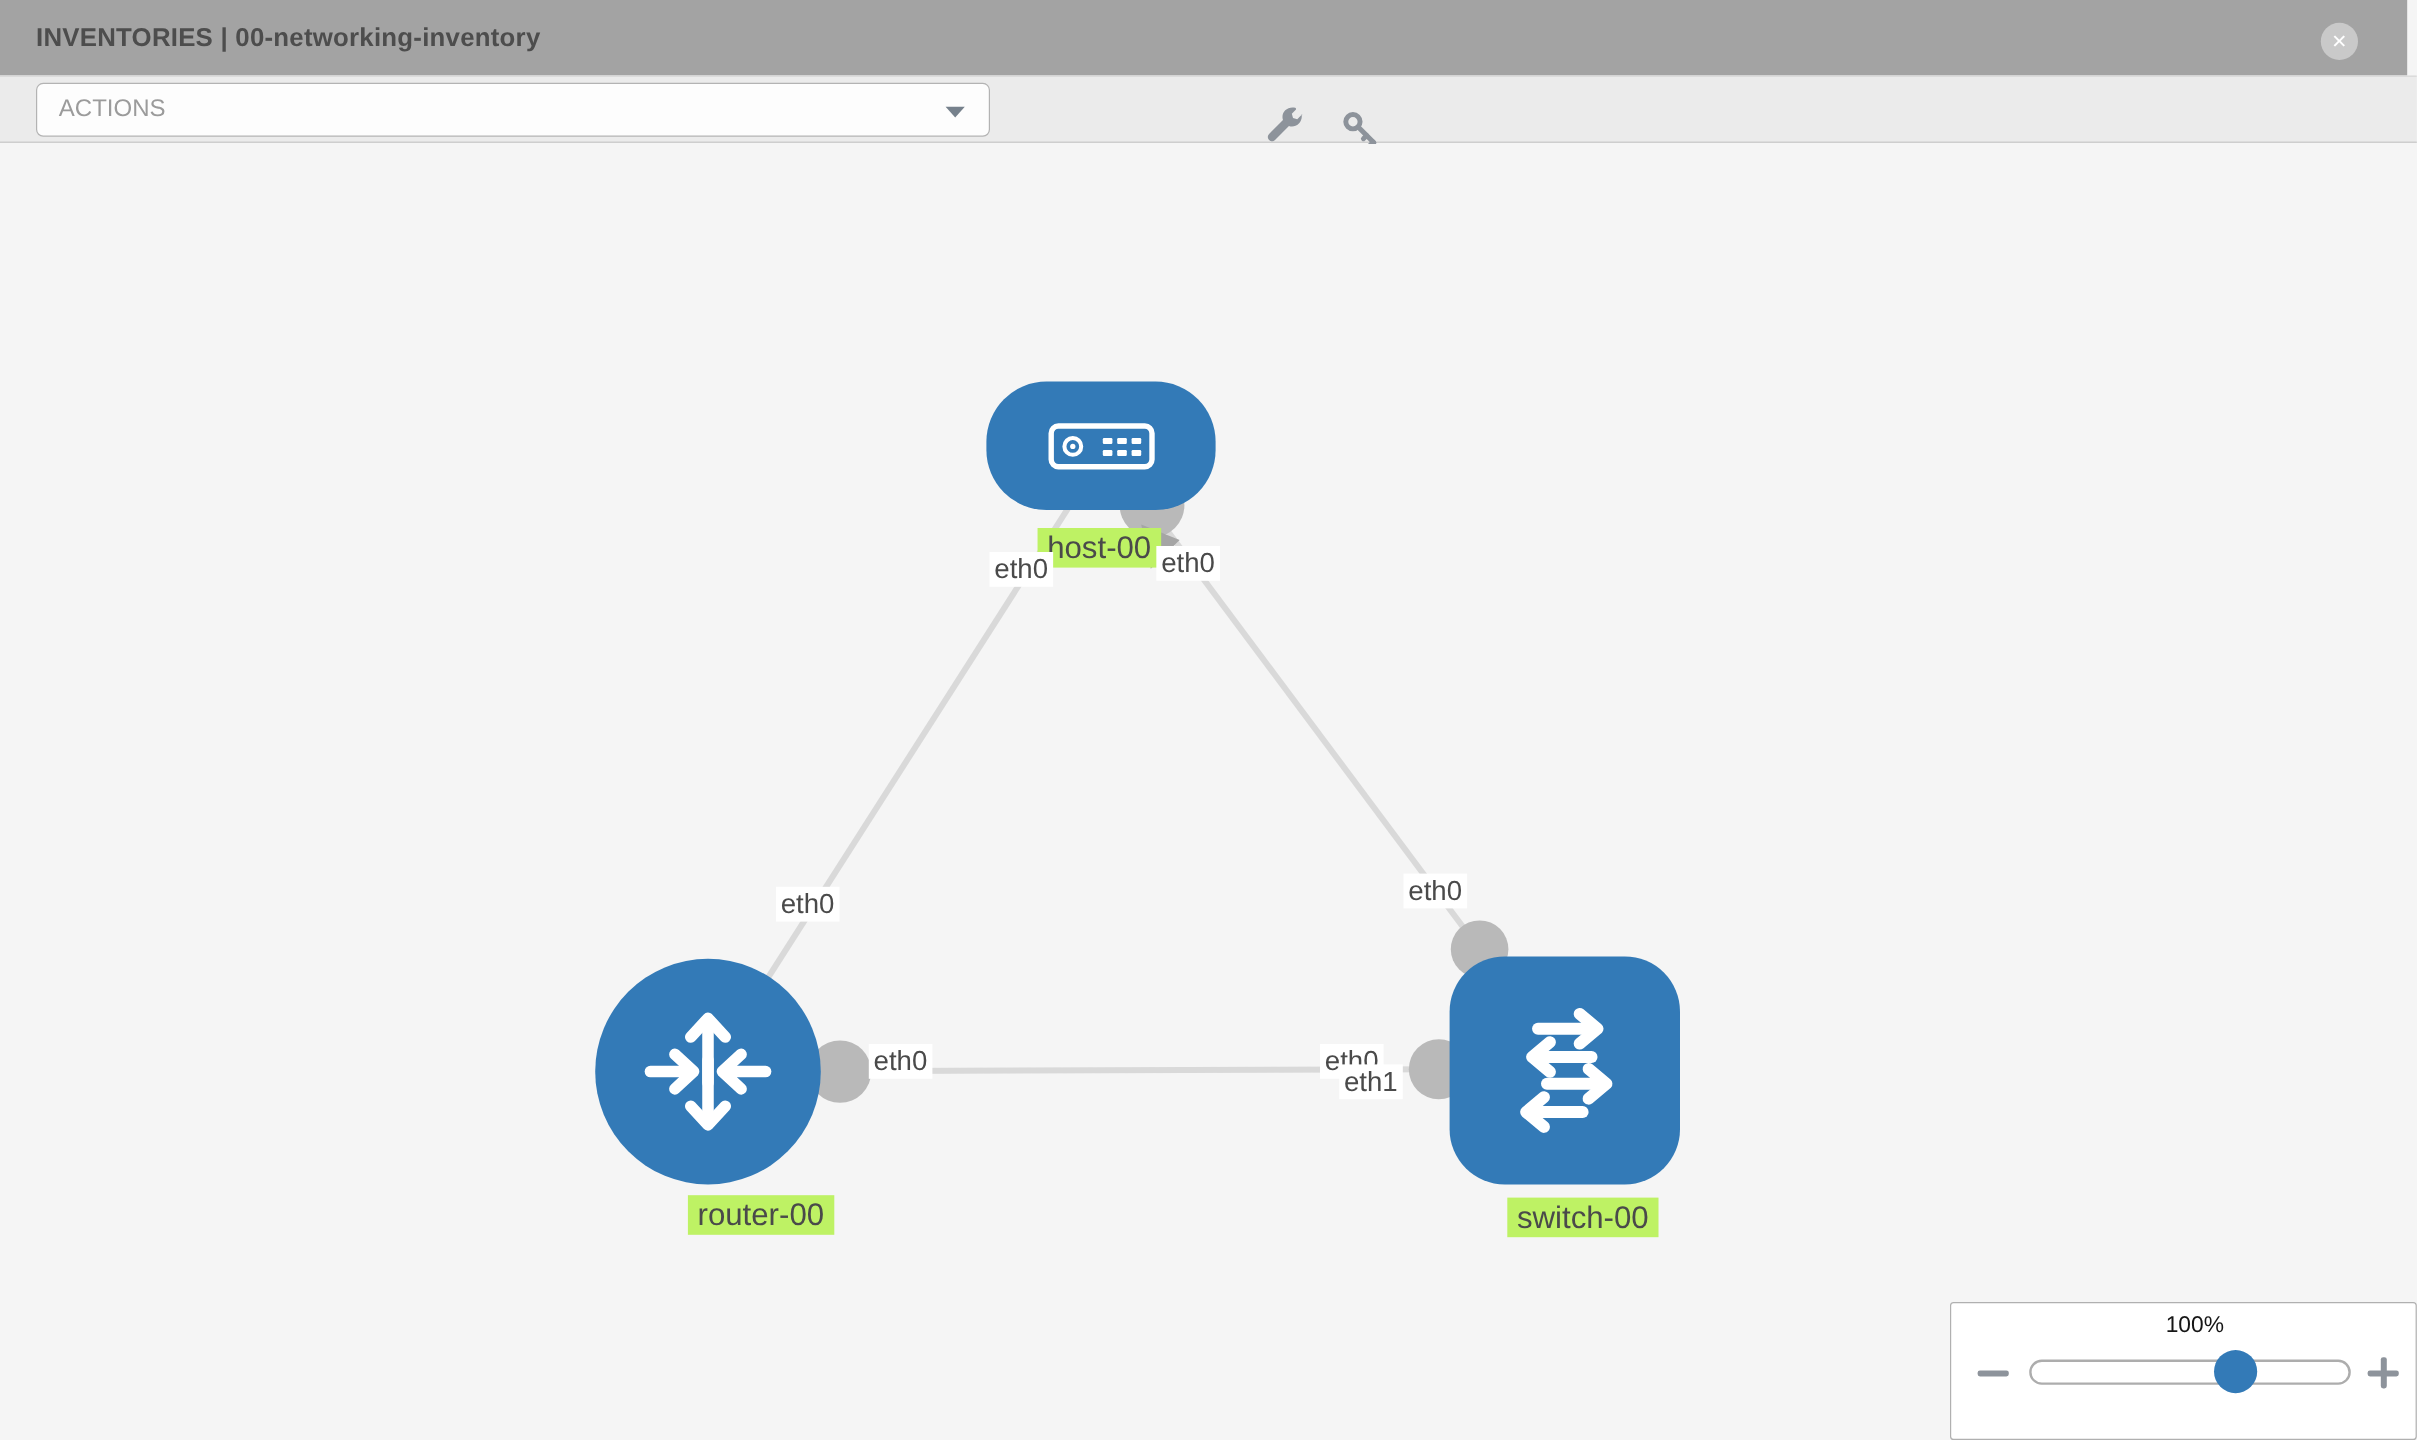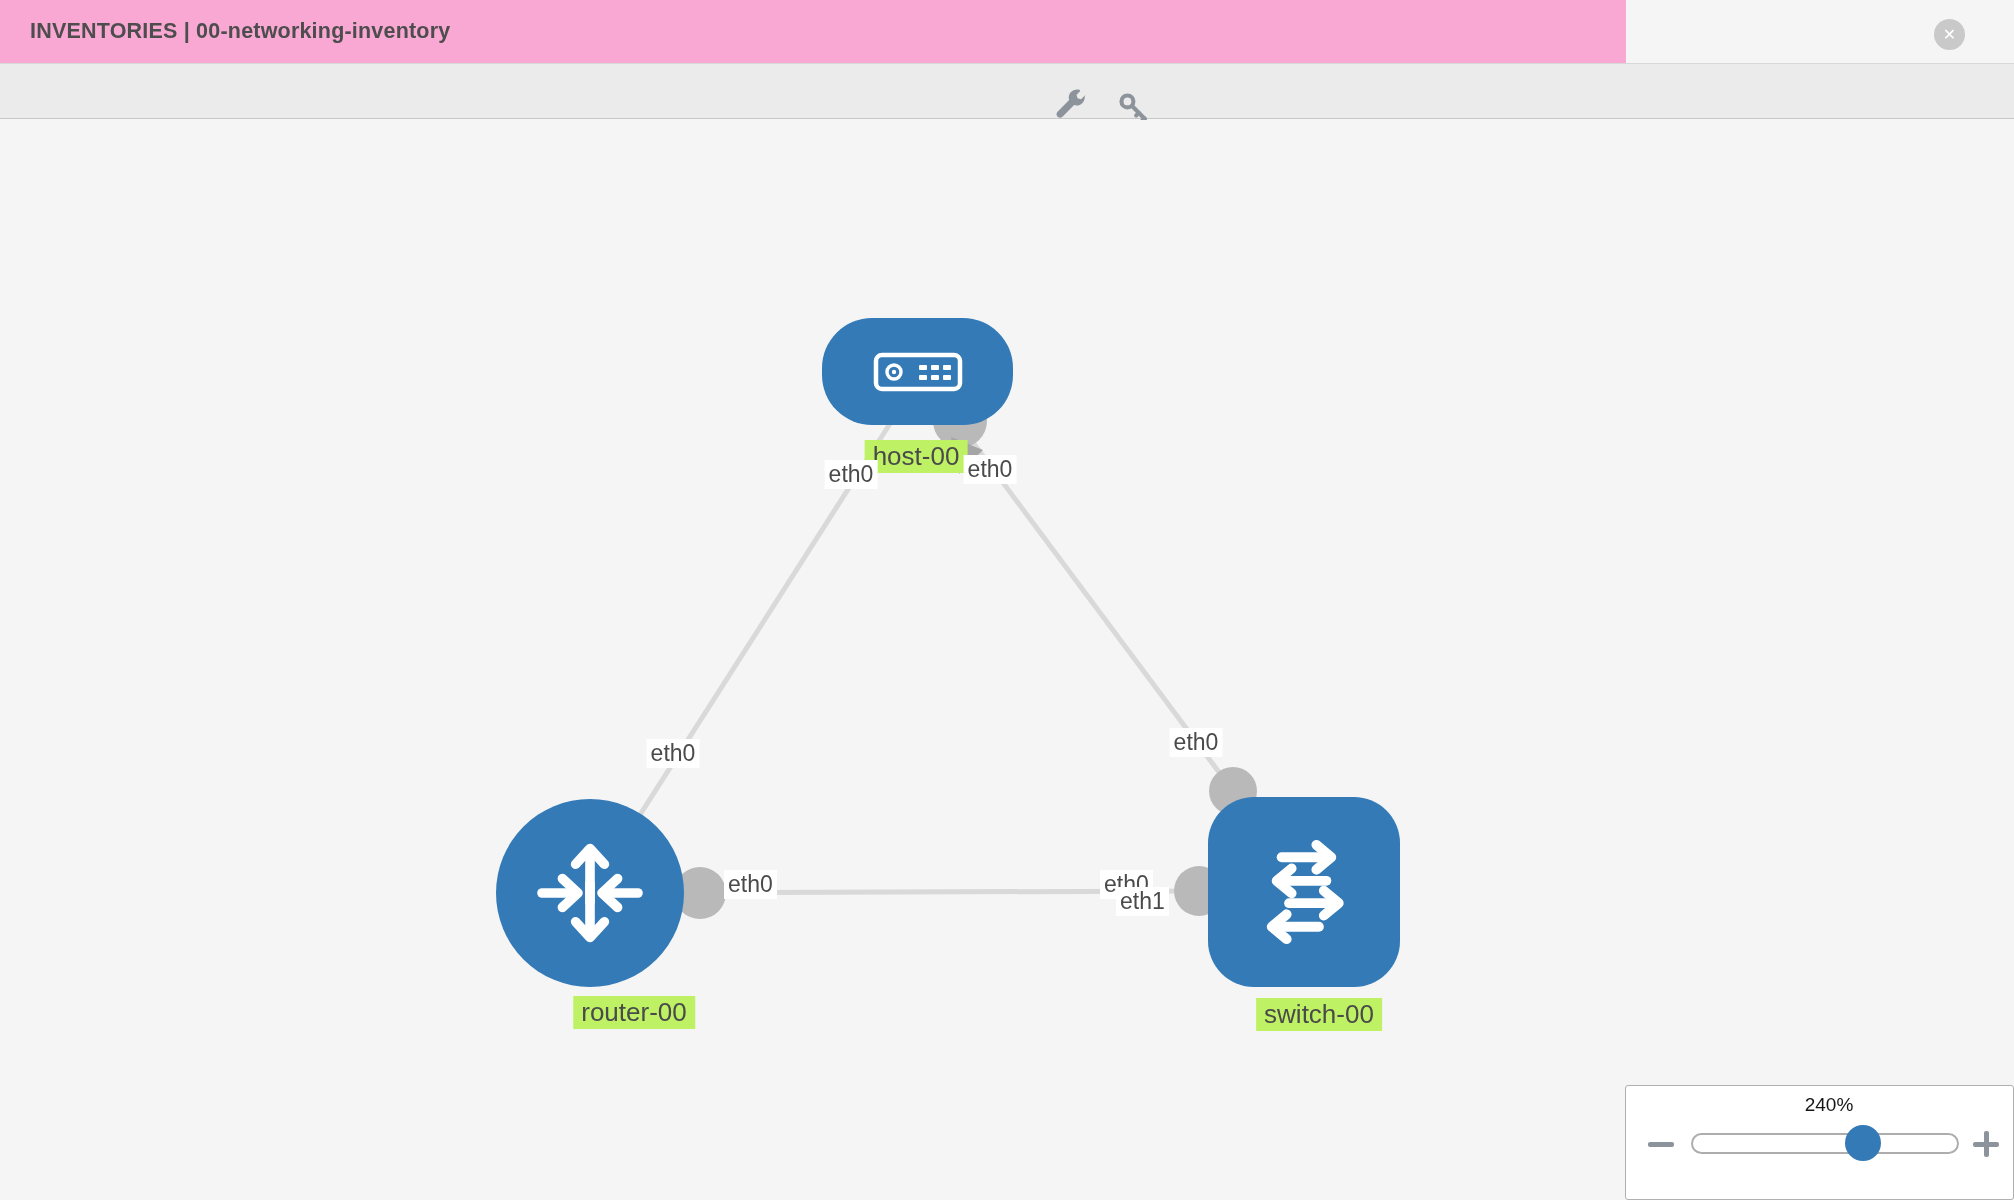--- a/index.html
+++ b/index.html
@@ -4,21 +4,21 @@
 <style>
   :root{
     --node-blue:#337ab7; --link-gray:#d9d9d9; --port-gray:#b9b9b9;
     --icon-gray:#8d939b; --text-dark:#4a4a4a; --placeholder:#9b9b9b;
   }
   *{margin:0;padding:0;box-sizing:border-box;}
   html,body{width:2014px;height:1200px;overflow:hidden;
     font-family:"Liberation Sans","DejaVu Sans",sans-serif;background:#f5f5f5;}
 
   
-  .header{position:absolute;left:0;top:0;width:1626px;height:63px;background:#f9a8d4;}
+  .header{position:absolute;left:0;top:0;width:2006px;height:63px;background:#a3a3a3;}
   .header-title{position:absolute;left:30px;top:0;height:63px;line-height:63px;
     font-size:21.5px;font-weight:bold;color:#4d4d4d;letter-spacing:.2px;}
   .close-btn{position:absolute;left:1934px;top:19px;width:31px;height:31px;border-radius:50%;
     background:#c9c9c9;color:#ffffff;font-size:16px;font-weight:bold;
     display:flex;align-items:center;justify-content:center;cursor:pointer;}
 
   
   .toolbar{position:absolute;left:0;top:63px;width:2014px;height:56px;background:#ebebeb;
     border-top:1px solid #d8d8d8;border-bottom:1px solid #c6c6c6;}
   .select-box{position:absolute;top:5px;height:45px;background:#fdfdfd;
@@ -67,20 +67,24 @@
 <body>
 
 <div class="header">
   <div class="header-title">INVENTORIES | 00-networking-inventory</div>
   <div class="close-btn">
     <span>✕</span>
   </div>
 </div>
 
 <div class="toolbar">
+  <div class="select-box" style="left:30px;width:795px;">
+    <span>ACTIONS</span>
+    <span class="select-caret"></span>
+  </div>
 
   <svg class="tool-icon" style="left:1054px;top:25px;" viewBox="0 0 24 24">
     <path fill="#8d939b" d="M22.6 5.2c-.2-.5-.8-.6-1.2-.2l-2.3 2.3-2.5-.7-.7-2.5 2.3-2.3c.4-.4.2-1-.3-1.2-2-.6-4.4 0-5.9 1.5-1.5 1.5-2 3.8-1.3 5.7L2.5 16c-1 1-1 2.6 0 3.5 1 1 2.6 1 3.5 0l8.2-8.2c1.9.7 4.2.2 5.7-1.3 1.6-1.5 2.2-3.9 1.7-5.8z"></path>
   </svg>
 
   <svg class="tool-icon" style="left:1117px;top:27px;" viewBox="0 0 28 28">
     <g stroke="#8d939b" stroke-width="3.4" fill="none" stroke-linecap="round">
       <circle cx="8.6" cy="8.6" r="4.9"></circle>
       <path d="M12.4 12.4 L23 23"></path>
       <path d="M18 18 L15.8 20.2"></path>
@@ -156,21 +160,21 @@
 <div class="if-label centered" style="left:851px;top:460px;">eth0</div>
 <div class="if-label centered" style="left:990px;top:455px;">eth0</div>
 <div class="if-label centered" style="left:673px;top:739px;">eth0</div>
 <div class="if-label centered" style="left:1196px;top:728px;">eth0</div>
 <div class="if-label" style="left:724px;top:870px;">eth0</div>
 
 <div class="if-label" style="left:1100px;top:870px;">eth0</div>
 <div class="if-label" style="left:1116px;top:887px;">eth1</div>
 
 <div class="zoom-panel">
-  <div class="zoom-level">240%</div>
+  <div class="zoom-level">100%</div>
   <div class="zoom-minus">
     <span class="bar-h"></span>
   </div>
   <div class="zoom-track"></div>
   <div class="zoom-thumb"></div>
   <div class="zoom-plus">
     <span class="bar-h"></span>
     <span class="bar-v"></span>
   </div>
 </div>

